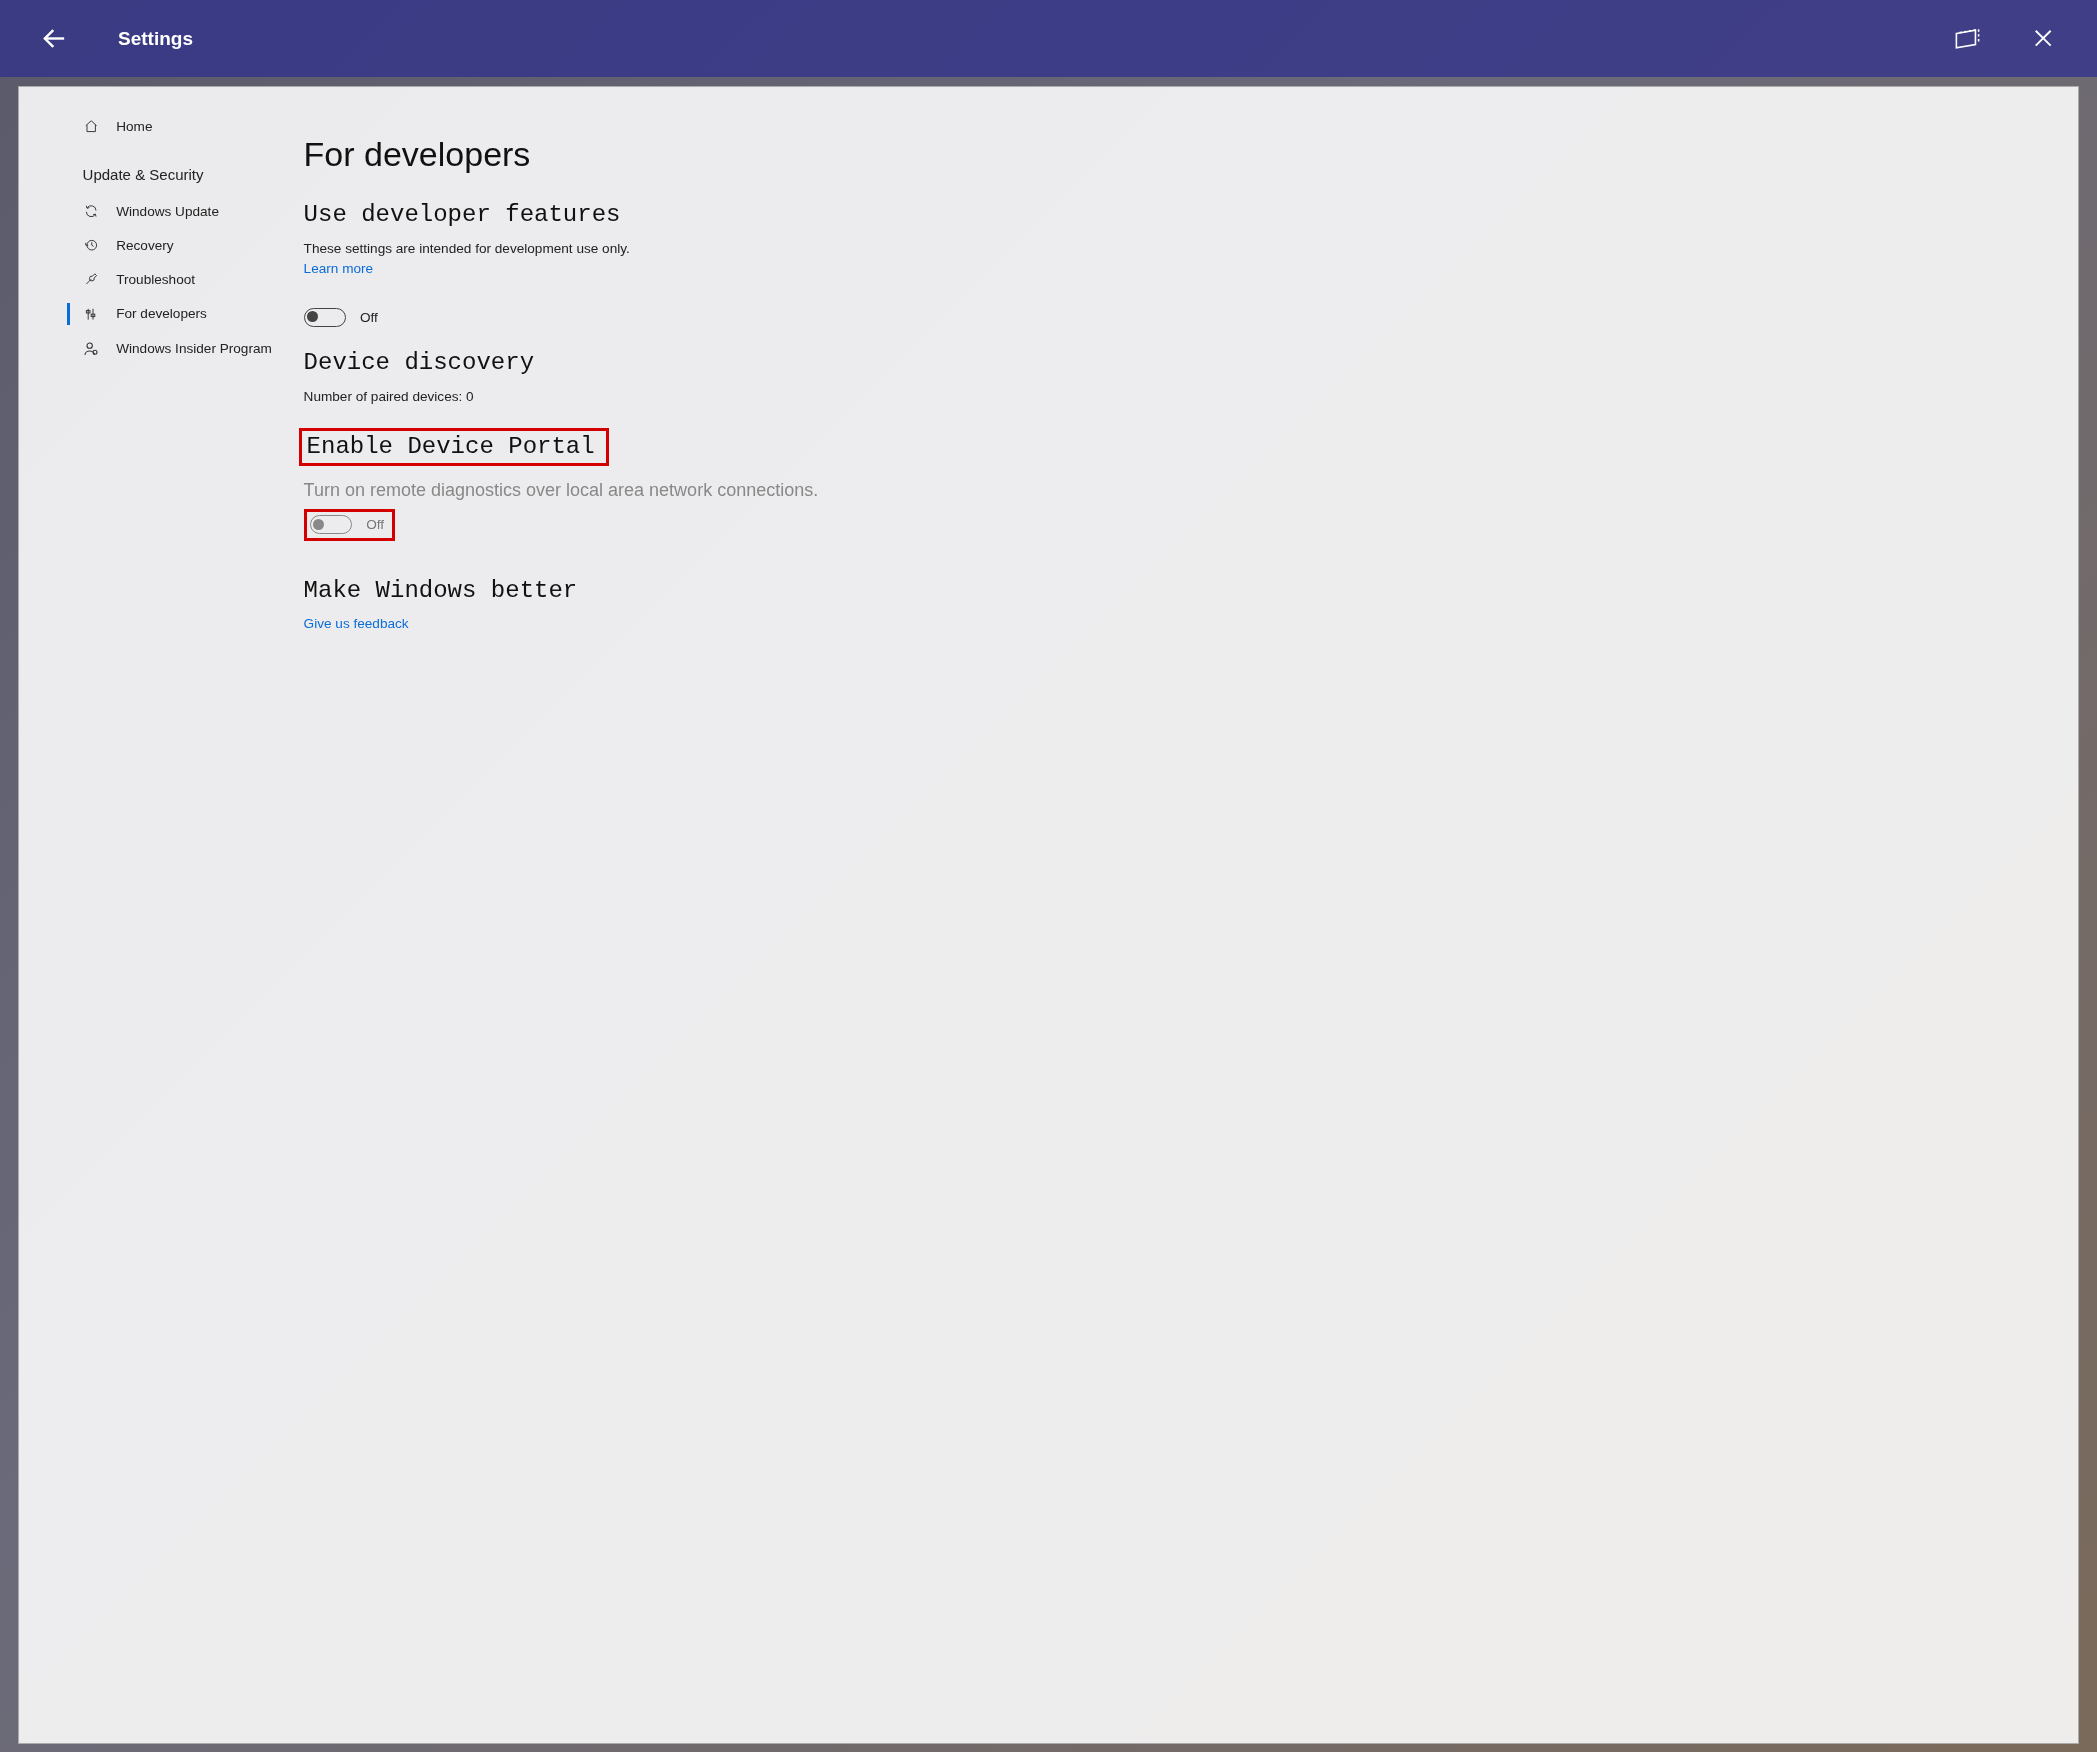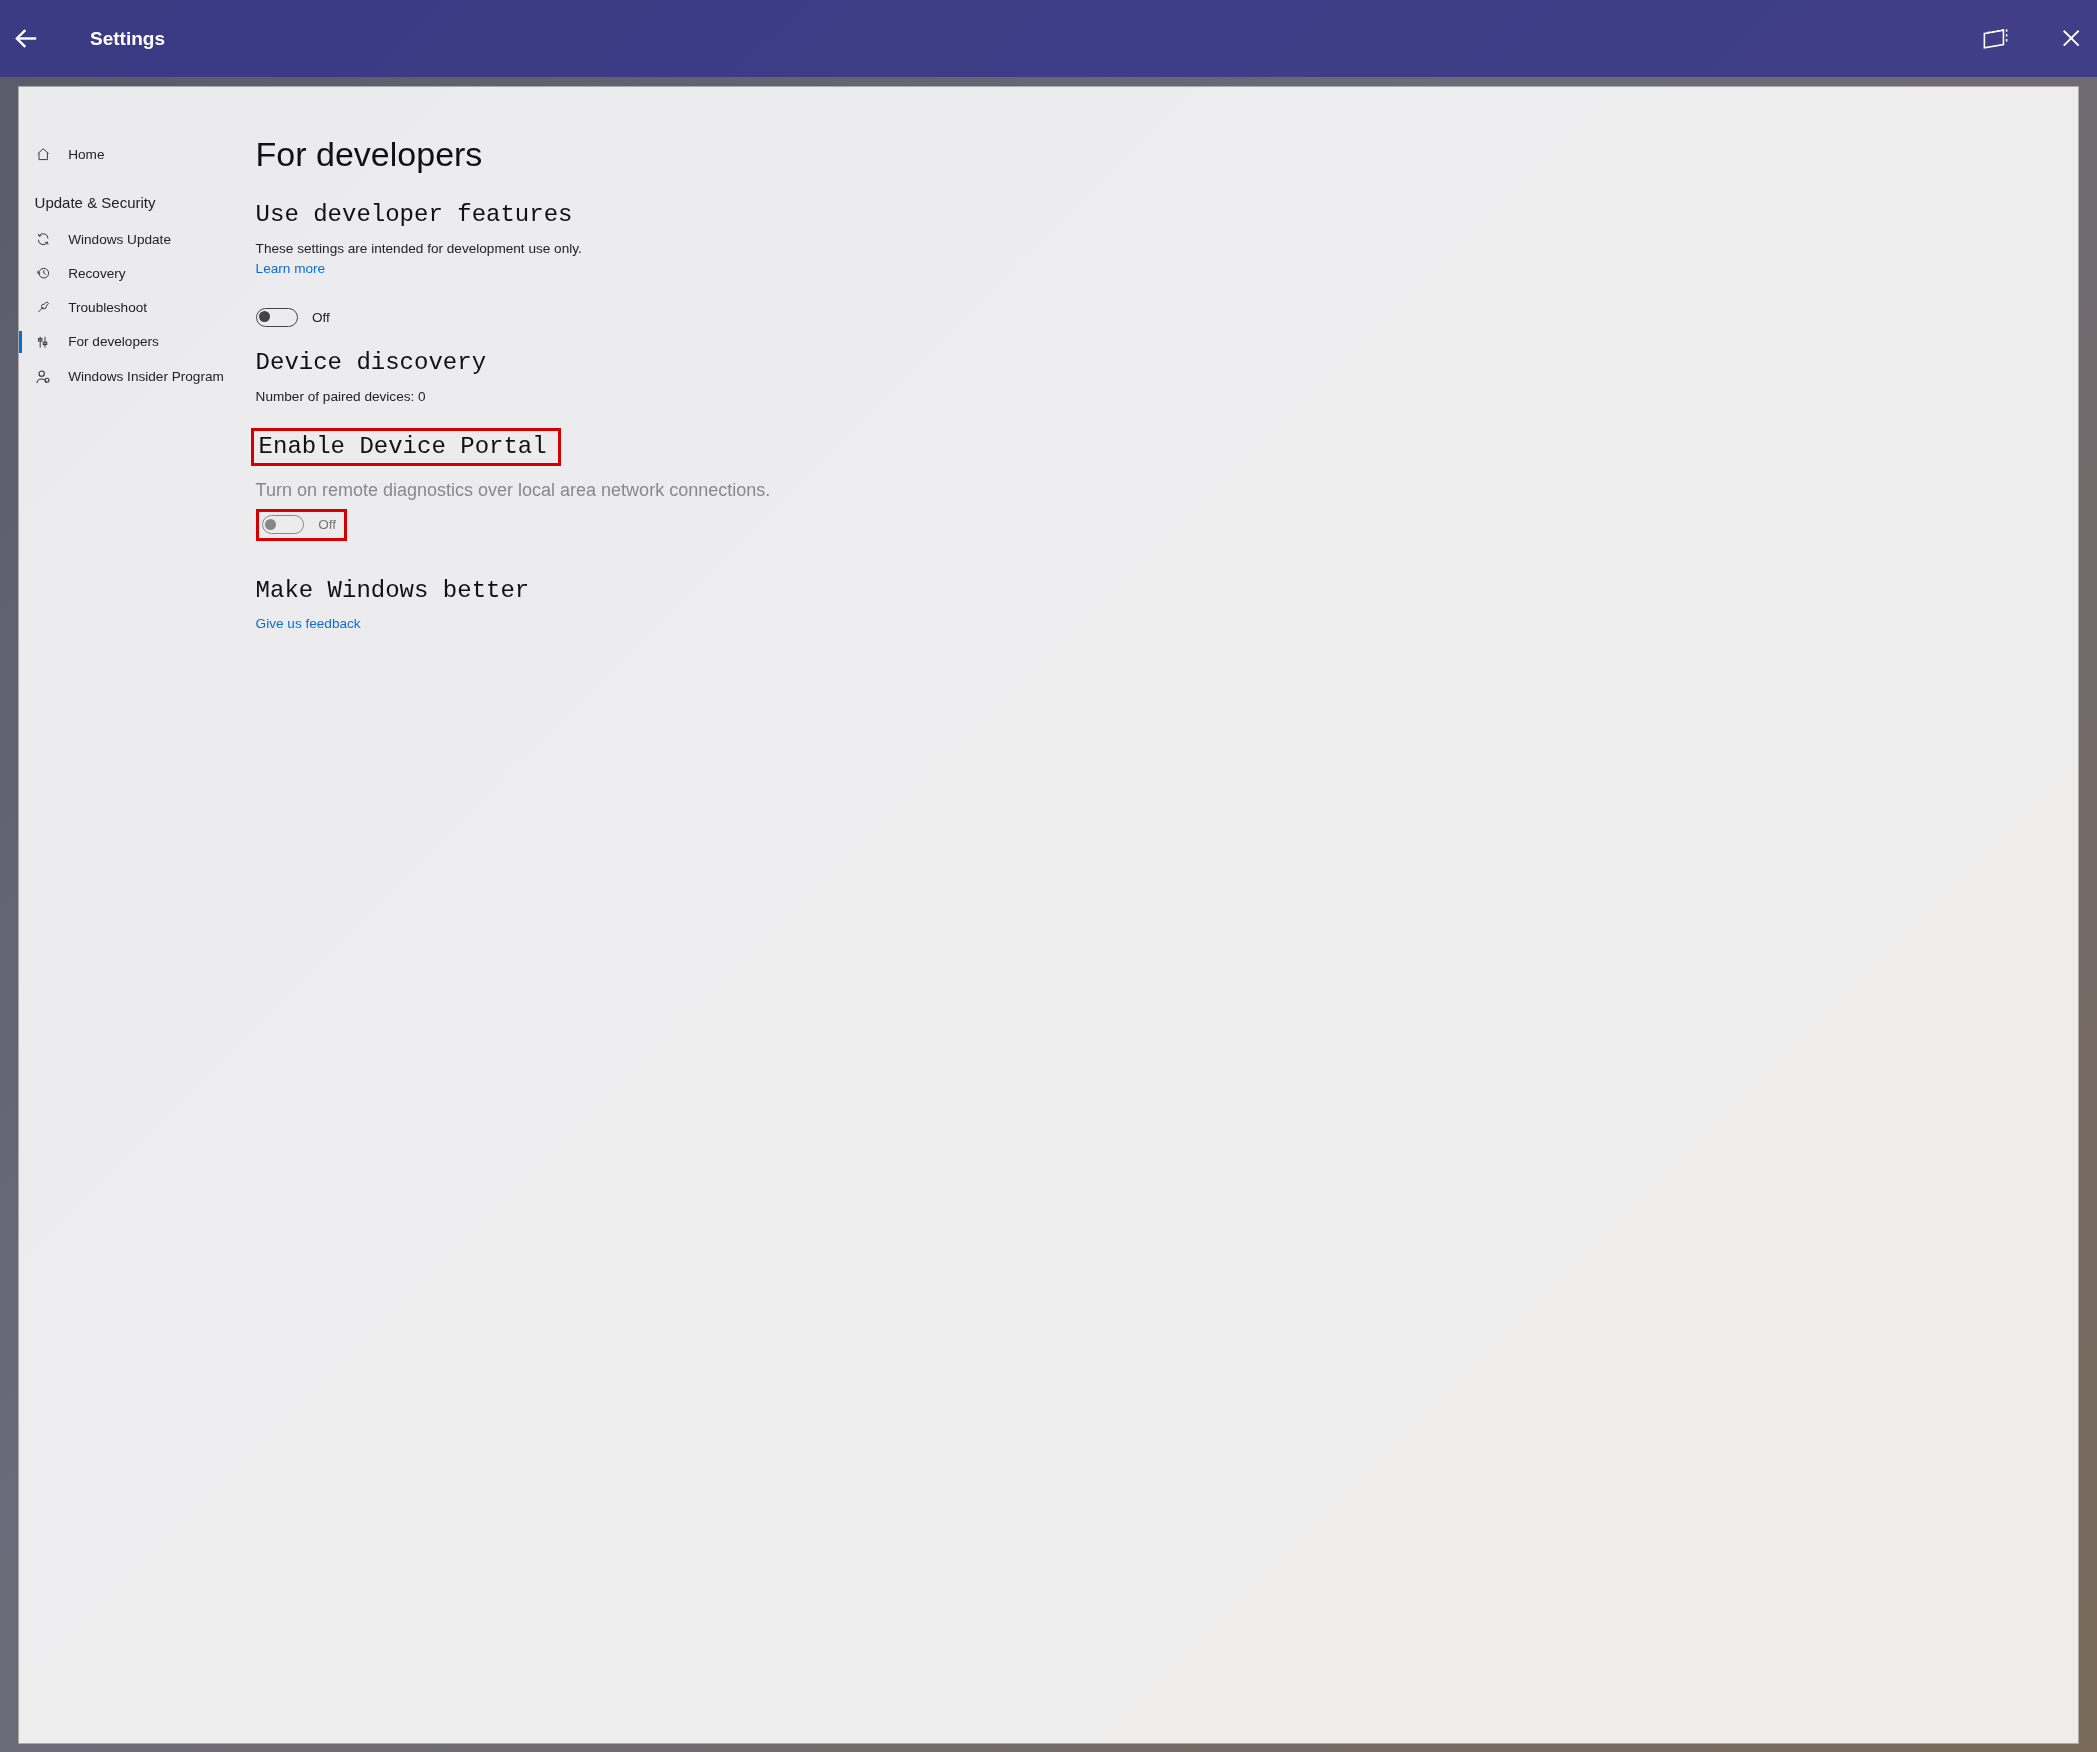--- a/index.html
+++ b/index.html
@@ -10,21 +10,21 @@
     overflow: hidden;
     color: #222;
   }
   
   .titlebar {
     position: relative;
     height: 77px;
     background: rgba(50, 50, 140, 0.78);
     display: flex;
     align-items: center;
-    padding: 0 7px;
+    padding: 0 35px;
     color: #fff;
   }
   .titlebar .back-btn {
     width: 38px; height: 38px;
     display: flex; align-items: center; justify-content: center;
     cursor: pointer;
   }
   .titlebar .app-title {
     font-size: 19px;
     font-weight: 600;
@@ -42,22 +42,23 @@
     position: absolute;
     top: 86px; left: 17.6px; right: 17.6px; bottom: 8px;
     background: rgba(255,255,255,0.88);
     border: 0.8px solid #aaa;
     display: flex;
     overflow: hidden;
   }
   
   .sidebar {
     width: 229px;
-    padding: 52px 0 0 0;
-    font-size: 13.6px;
+    padding: 24px 0 0 0;
+    font-size: 13.6px;
+    margin-left: 48px;
   }
   .side-home {
     display: flex; align-items: center;
     padding: 8px 0 8px 16px;
     cursor: pointer;
   }
   .side-home .icon { width: 17.6px; margin-right: 16px; display:flex; align-items:center; justify-content:center;}
   .side-section-label {
     font-size: 15px;
     font-weight: 400;

